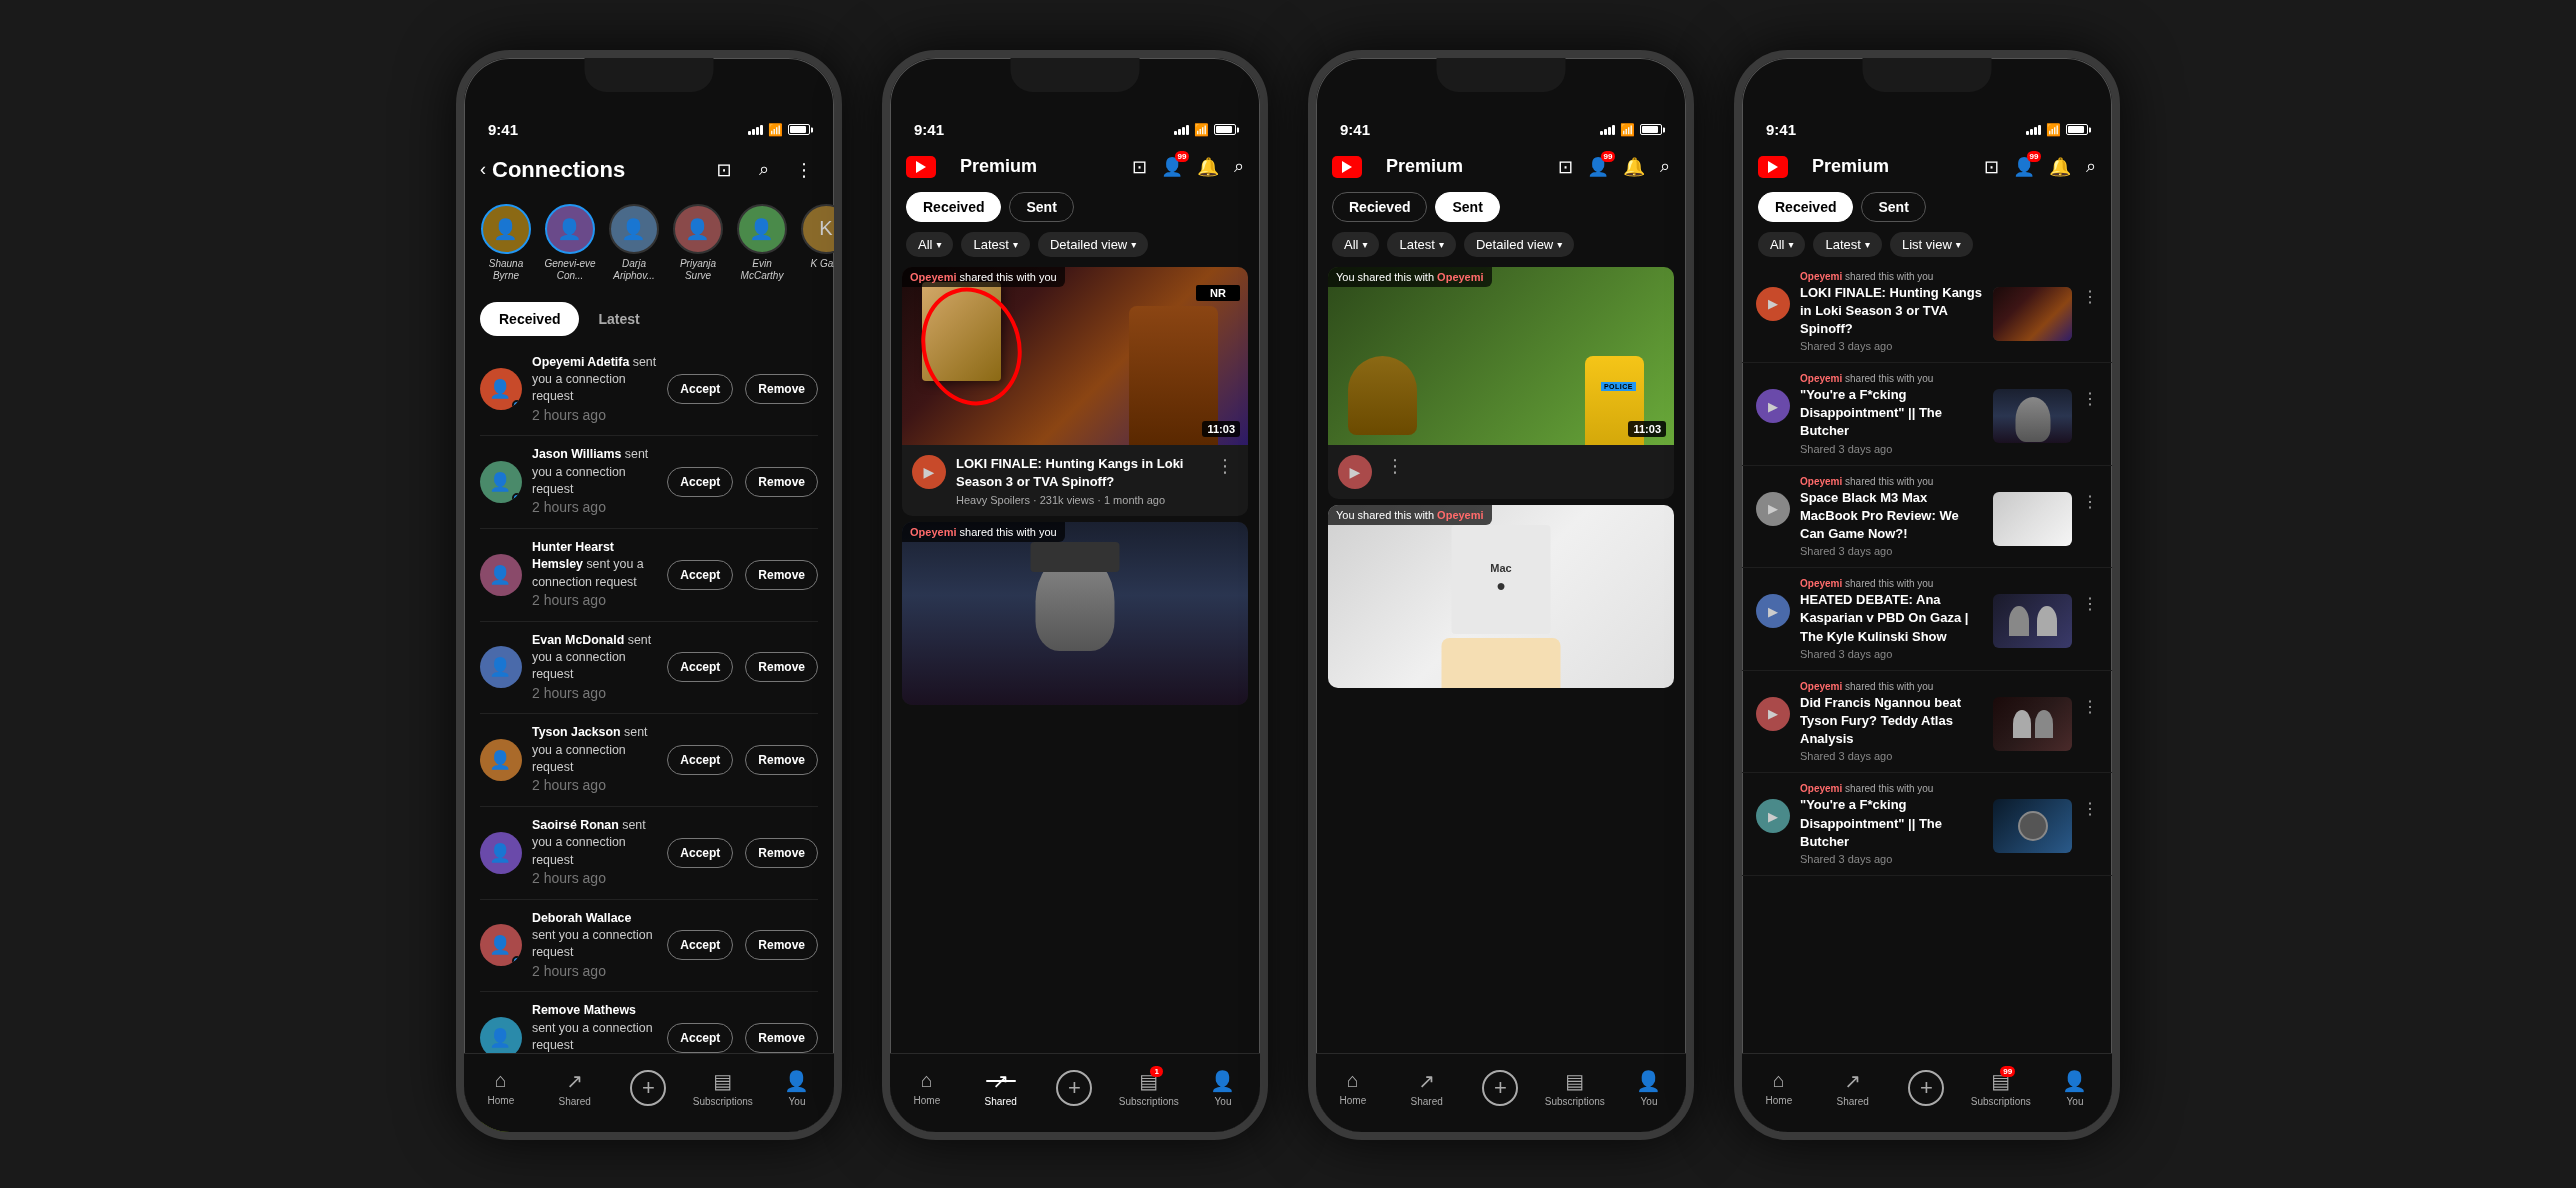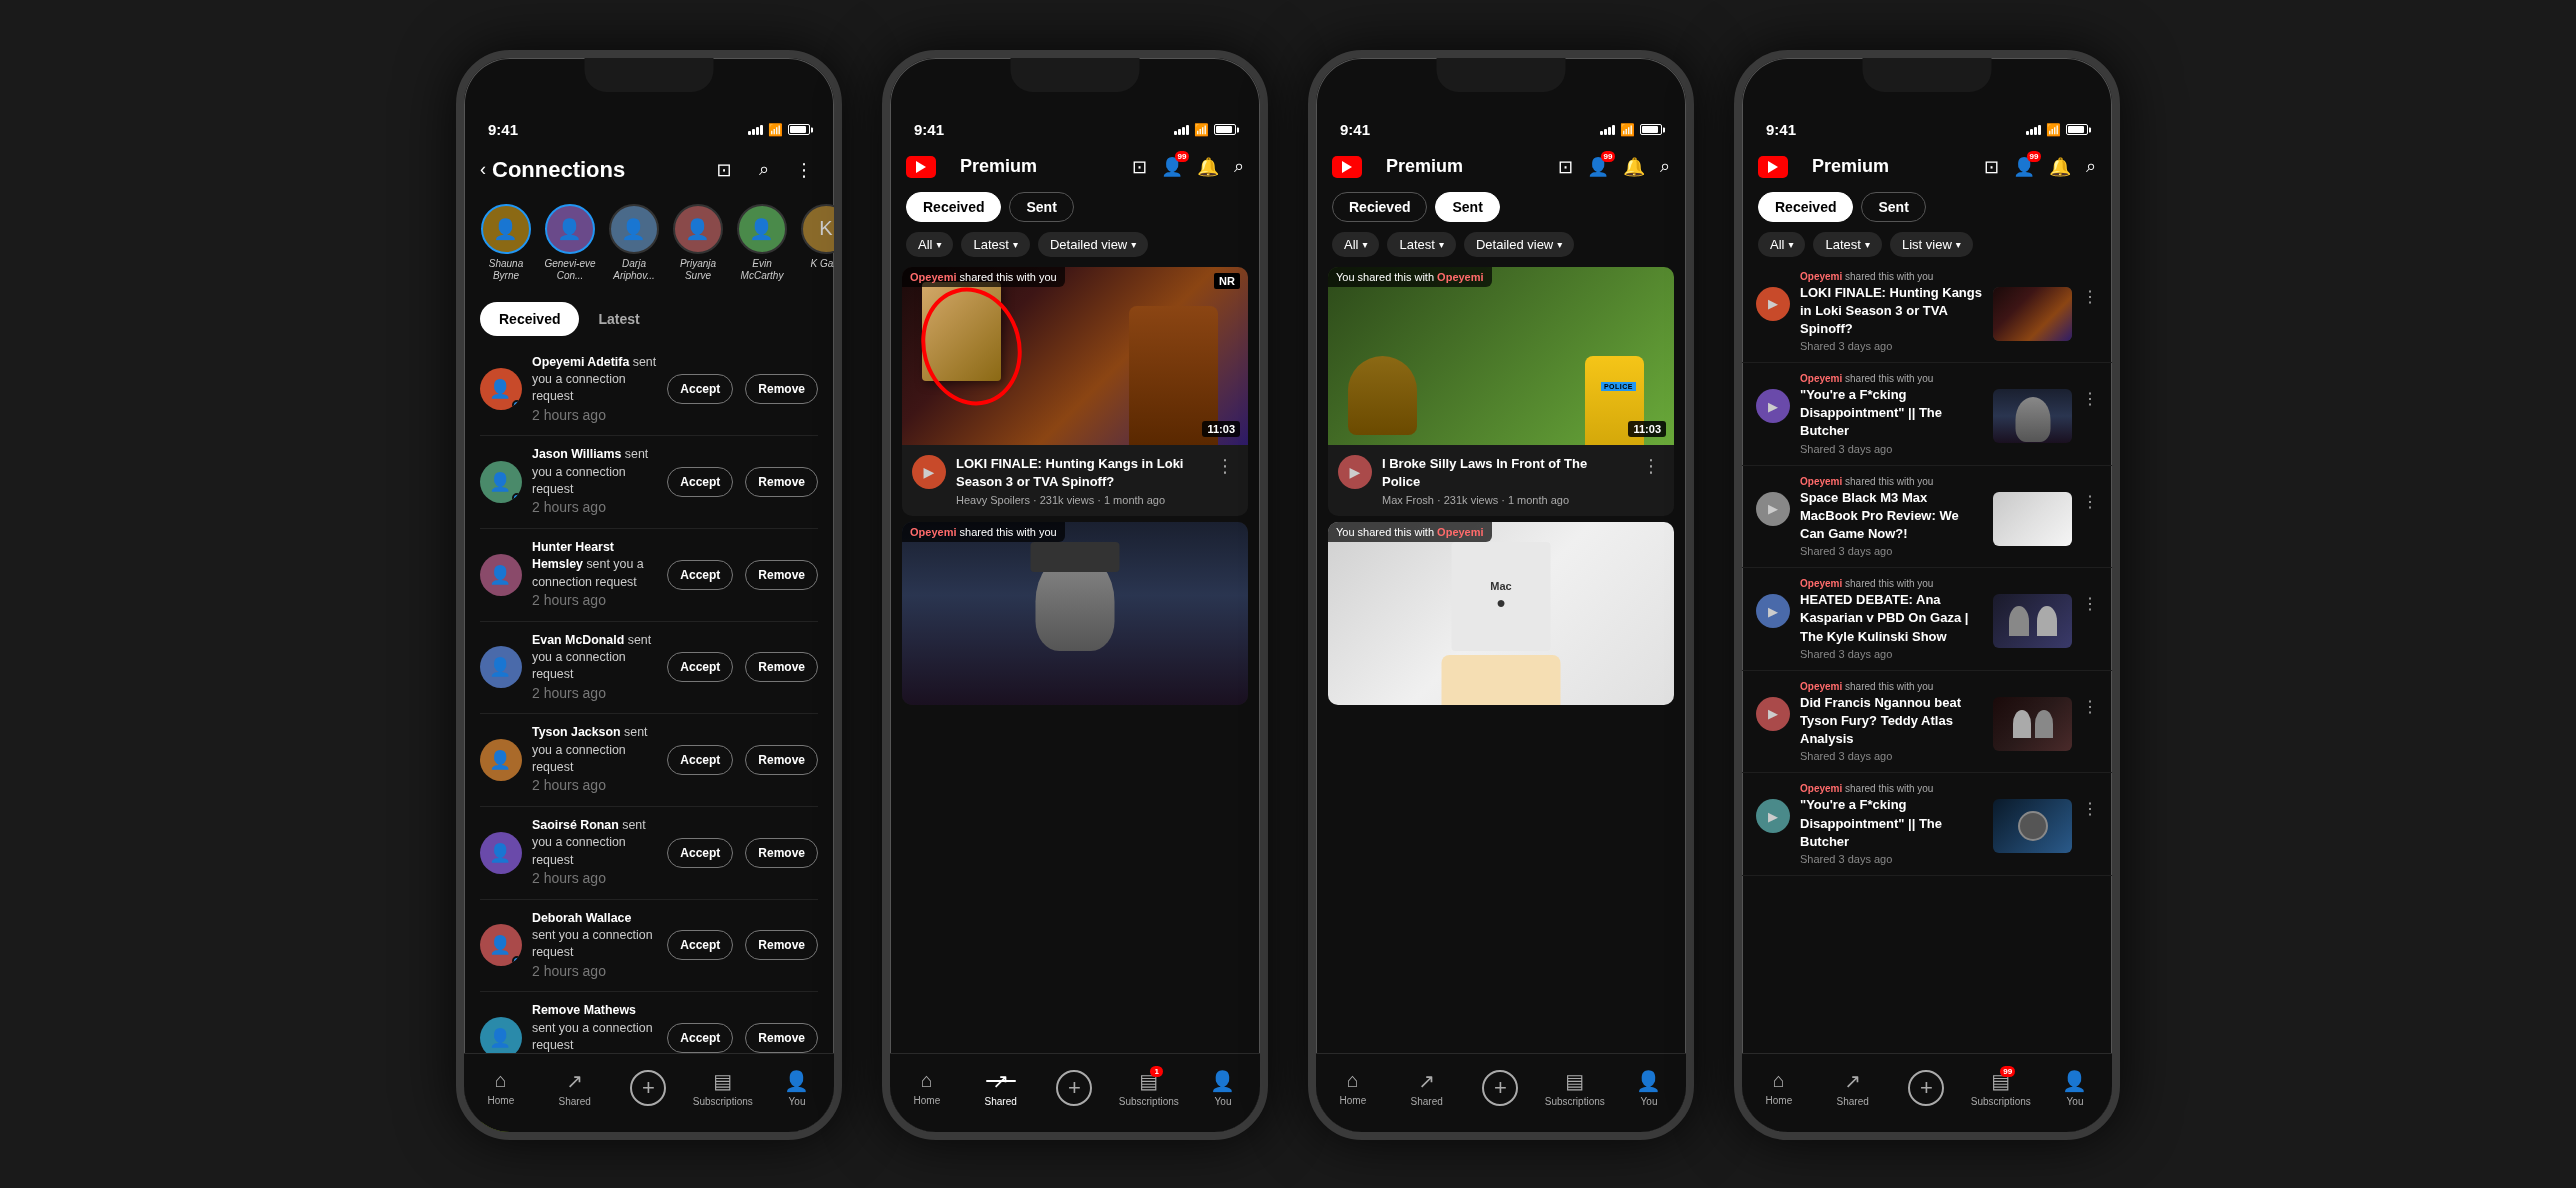--- a/index.html
+++ b/index.html
@@ -458,26 +458,26 @@
       left: 20px; top: 15px;
       width: 79px; height: 99px;
       background: linear-gradient(135deg, #d4a96a, #8B6914);
       border-radius: 4px;
       box-shadow: 3px 3px 10px rgba(0,0,0,0.5);
     }
 
     
     .nr-logo {
       position: absolute;
-      top: 6px; right: 8px;
+      top: 18px; right: 8px;
       background: #000;
       color: #fff;
       font-size: 11px;
       font-weight: 900;
-      padding: 2px 5px;
+      padding: 2px 14px;
       border-radius: 2px;
     }
     .list-item-row {
       display: flex;
       align-items: flex-start;
       gap: 10px;
       padding: 10px 14px;
       border-bottom: 0.5px solid #1e1e1e;
       position: relative;
     }
@@ -831,24 +831,20 @@
       <div class="video-thumb" style="background:linear-gradient(135deg,#2d4a1a,#6aaa3a);">
         <div class="shared-by-label">You shared this with <span class="user-highlight">Opeyemi</span></div>
 
         <div style="position:absolute;bottom:10px;left:20px;width:69px;height:79px;background:linear-gradient(180deg,#8B6914,#6B4a00);border-radius:40px 40px 10px 10px;"></div>
         <div style="position:absolute;bottom:0;right:30px;width:59px;height:89px;background:linear-gradient(180deg,#f5c518,#d4a80a);border-radius:8px 8px 0 0;"></div>
         <div style="position:absolute;bottom:54px;right:38px;background:#2196F3;color:#000;font-size:7px;font-weight:900;padding:1px 3px;letter-spacing:0.5px;">POLICE</div>
         <div class="video-duration">11:03</div>
       </div>
       <div class="video-info">
         <div class="channel-avatar" style="background:#aa4a4a">▶</div>
-        <div class="video-meta">
-          <div class="video-title">I Broke Silly Laws In Front of The Police</div>
-          <div class="video-subtitle">Max Frosh · 231k views · 1 month ago</div>
-        </div>
         <div class="more-btn">⋮</div>
       </div>
     </div>
 
     <div class="video-card">
       <div class="video-thumb tall" style="background:linear-gradient(135deg,#d0d0d0,#f0f0f0,#e0e0e0);">
         <div class="shared-by-label">You shared this with <span class="user-highlight">Opeyemi</span></div>
 
         <div style="position:absolute;bottom:0;left:50%;transform:translateX(-50%);width:119px;height:50px;background:#f5deb3;border-radius:8px 8px 0 0;"></div>
         <div style="position:absolute;top:20px;left:50%;transform:translateX(-50%);width:99px;height:109px;background:#e8e8e8;border-radius:4px;display:flex;align-items:center;justify-content:center;">

